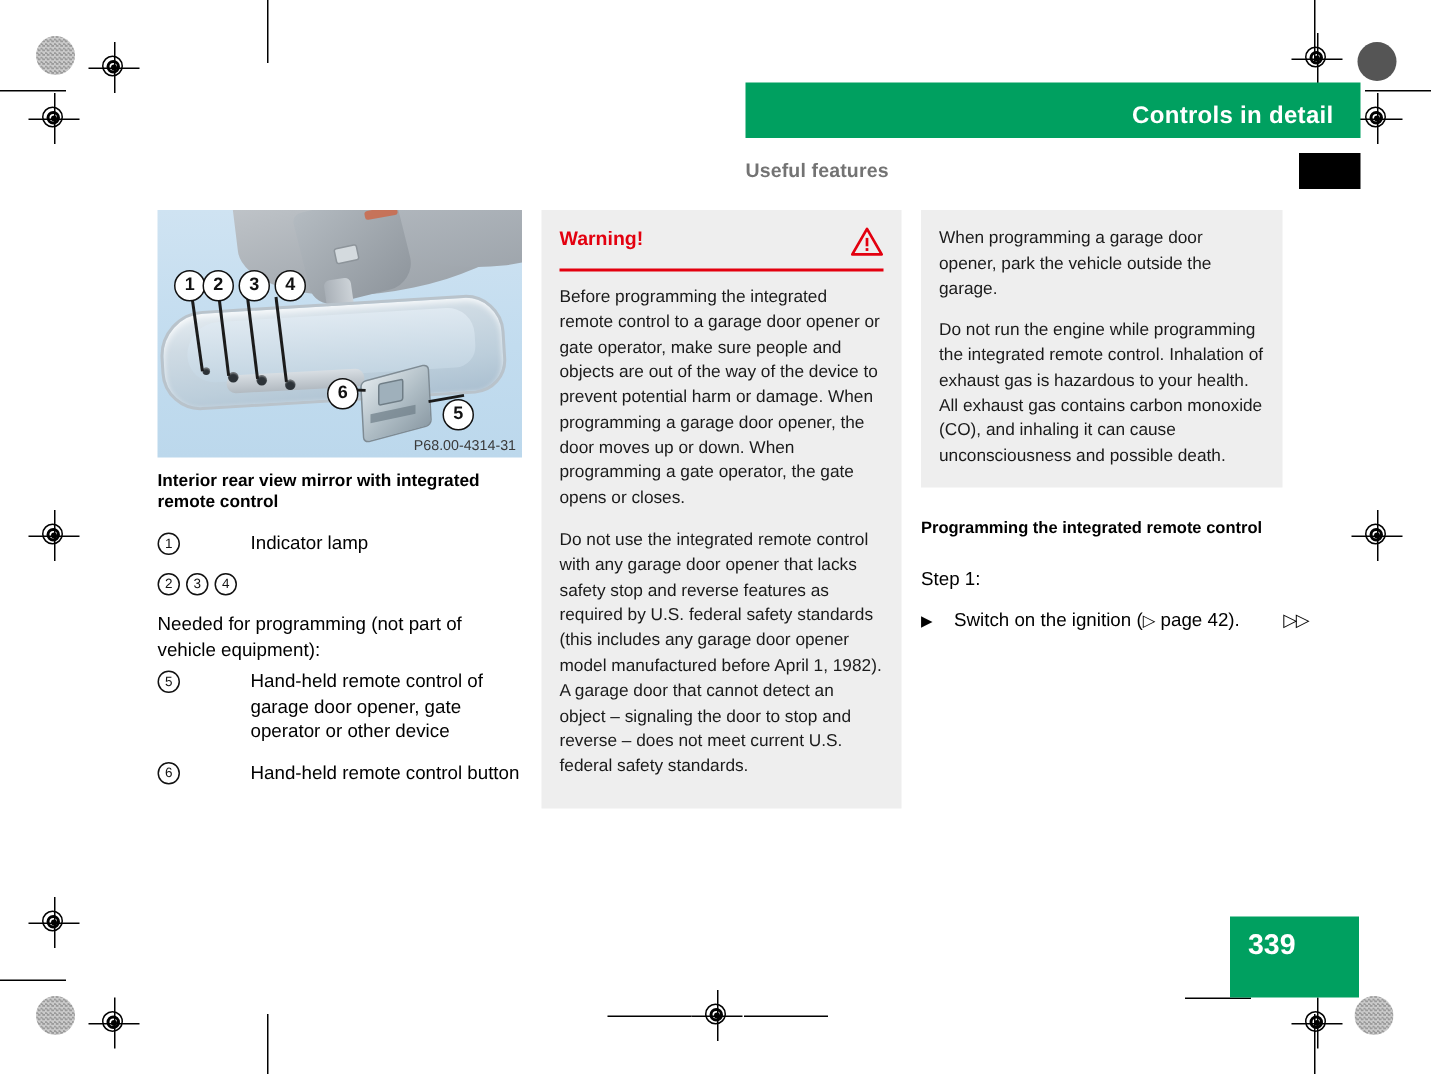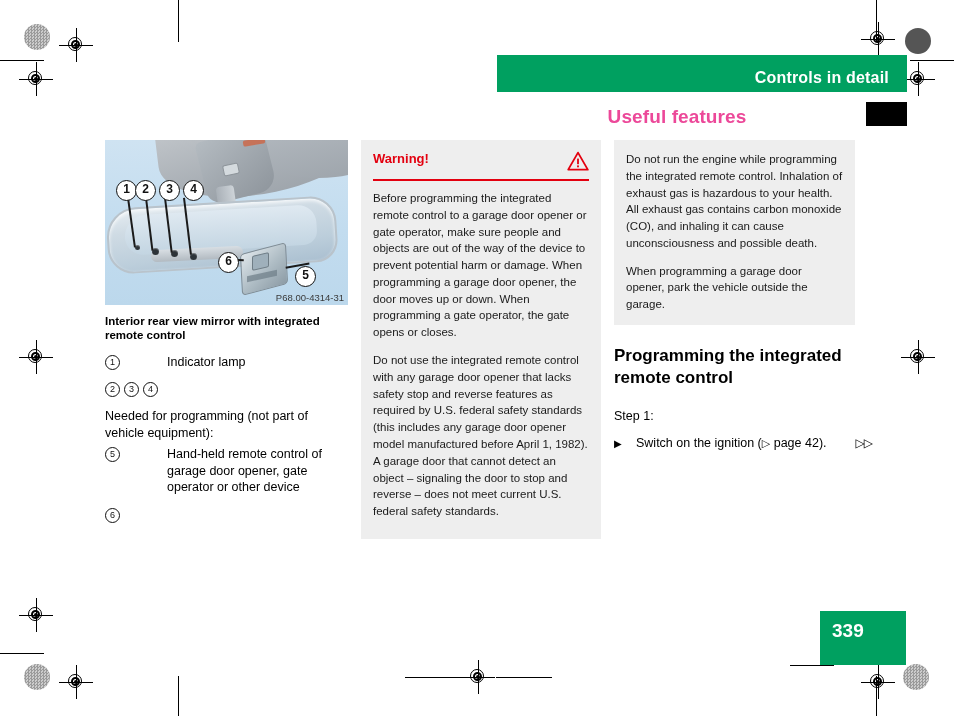--- a/index.html
+++ b/index.html
@@ -91,24 +91,24 @@
     color: #ffffff;
     font-size: 16px;
     font-weight: bold;
     letter-spacing: 0.2px;
   }
   .header-sub {
     position: absolute;
     left: 497px;
     top: 106px;
     width: 360px;
-    text-align: center;
-    font-size: 19px;
+    text-align: left;
+    font-size: 13px;
     font-weight: bold;
-    color: #ec4899;
+    color: #737373;
     letter-spacing: 0.1px;
   }
   .thumb-index {
     position: absolute;
     left: 866px;
     top: 102px;
     width: 41px;
     height: 24px;
     background: #000000;
   }
@@ -352,21 +352,21 @@
   }
   .note-p {
     font-size: 11.5px;
     line-height: 1.46;
     color: #1a1a1a;
     margin: 0 0 11px 0;
   }
   .note-p:last-child { margin-bottom: 0; }
   .section-head {
     margin-top: 20px;
-    font-size: 17px;
+    font-size: 11px;
     font-weight: bold;
     line-height: 1.3;
     width: 230px;
   }
   .step-label {
     margin-top: 20px;
     font-size: 12.5px;
   }
   .step-row {
     margin-top: 13px;
@@ -574,20 +574,21 @@
       <div class="legend-keys">
         <span class="num-circle">5</span>
       </div>
       <div class="legend-text">Hand-held remote control of garage door opener, gate operator or other device</div>
     </div>
 
     <div class="legend-row">
       <div class="legend-keys">
         <span class="num-circle">6</span>
       </div>
+      <div class="legend-text">Hand-held remote control button</div>
     </div>
 
   </div>
 </div>
 
 <div class="col col-2">
   <div class="warning-box">
     <div class="warning-head">
       <div class="warning-title">Warning!</div>
       <svg class="warn-tri" width="22" height="20" viewBox="0 0 22 20">
@@ -597,22 +598,22 @@
       </svg>
     </div>
     <div class="warning-rule"></div>
     <p class="warning-p">Before programming the integrated remote control to a garage door opener or gate operator, make sure people and objects are out of the way of the device to prevent potential harm or damage. When programming a garage door opener, the door moves up or down. When programming a gate operator, the gate opens or closes.</p>
     <p class="warning-p">Do not use the integrated remote control with any garage door opener that lacks safety stop and reverse features as required by U.S. federal safety standards (this includes any garage door opener model manufactured before April 1, 1982). A garage door that cannot detect an object – signaling the door to stop and reverse – does not meet current U.S. federal safety standards.</p>
   </div>
 </div>
 
 <div class="col col-3">
   <div class="note-box">
+    <p class="note-p">When programming a garage door opener, park the vehicle outside the garage.</p>
     <p class="note-p">Do not run the engine while programming the integrated remote control. Inhalation of exhaust gas is hazardous to your health. All exhaust gas contains carbon monoxide (CO), and inhaling it can cause unconsciousness and possible death.</p>
-    <p class="note-p">When programming a garage door opener, park the vehicle outside the garage.</p>
   </div>
 
   <div class="section-head">Programming the integrated remote control</div>
   <div class="step-label">Step 1:</div>
 
   <div class="step-row">
     <span class="step-arrow">▶</span>
     <span class="step-text"><span>Switch on the ignition (</span><span class="ref-arrow">▷</span><span> page 42).</span></span>
     <span class="step-cont">▷▷</span>
   </div>

